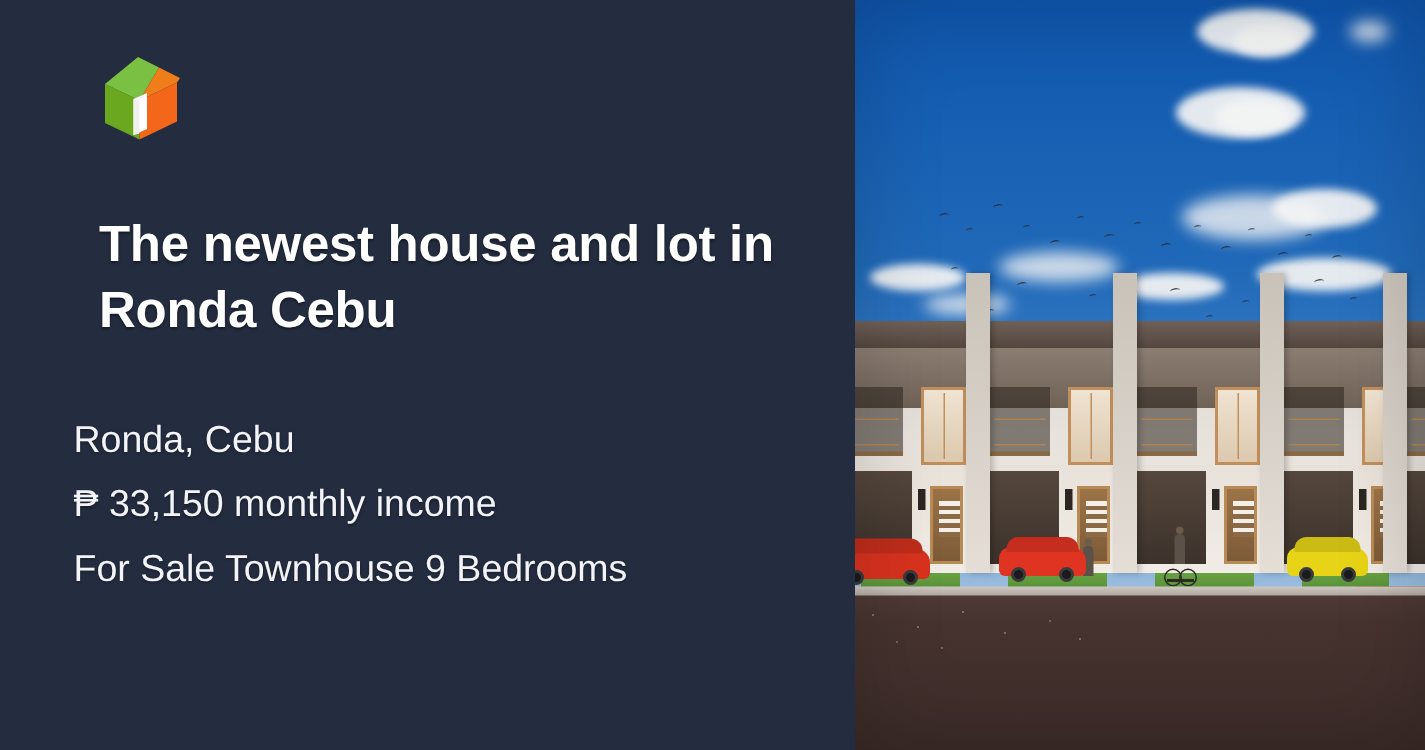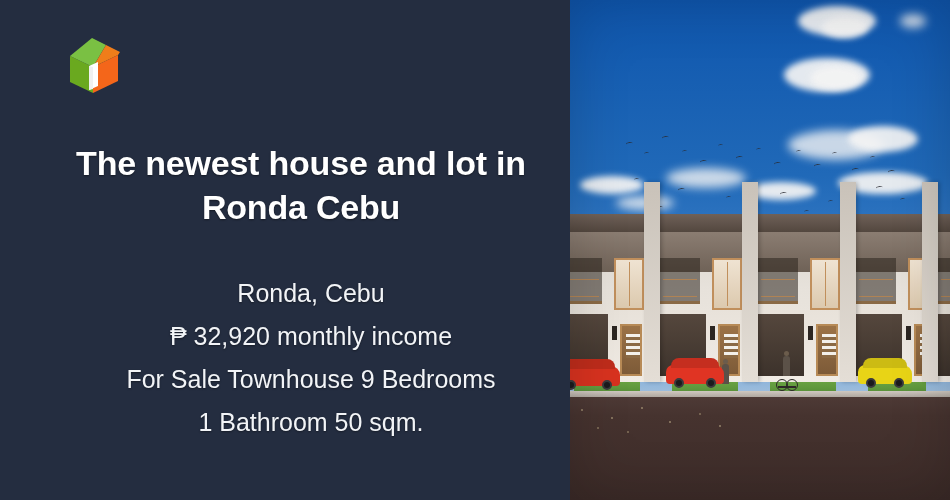--- a/index.html
+++ b/index.html
@@ -16,21 +16,20 @@
     overflow:hidden;
   }
 
   
   .left-panel {
     position:relative;
     width:570px; height:500px;
     background:#242d40;
     flex:0 0 570px;
     padding:30px 40px 0 66px;
-    text-align:center;
   }
 
   .logo {
     position:absolute;
     left:66px; top:36px;
     width:56px; height:58px;
   }
 
   .headline {
     position:absolute;
@@ -39,21 +38,21 @@
     font-size:34px;
     font-weight:bold;
     line-height:1.28;
     color:#ffffff;
     letter-spacing:-0.2px;
     text-shadow:0 1px 2px rgba(0,0,0,.45);
   }
 
   .details {
     position:absolute;
-    left:66px; top:272px;
+    left:49px; top:272px;
     width:490px;
   }
   .detail-line {
     font-size:25px;
     line-height:1.72;
     color:#f2f4f7;
     font-weight:400;
     white-space:nowrap;
     text-shadow:0 1px 2px rgba(0,0,0,.40);
   }
@@ -234,23 +233,22 @@
 
         <polygon points="23,30 32,26 32,50 23,54" fill="#ffffff"></polygon>
         <polygon points="23,30 27,31 27,53 23,54" fill="#f0f0f0"></polygon>
       </svg>
     </div>
 
     <h1 class="headline">The newest house and lot in Ronda Cebu</h1>
 
     <div class="details">
       <div class="detail-line">Ronda, Cebu</div>
-      <div class="detail-line">₱ 32,920 monthly income</div>
+      <div class="detail-line">₱ 33,150 monthly income</div>
       <div class="detail-line">For Sale Townhouse 9 Bedrooms</div>
-      <div class="detail-line">1 Bathroom 50 sqm.</div>
     </div>
 
   </div>
 
   <div class="photo">
     <div class="sky"></div>
     <div id="clouds-layer">
         <div class="cloud" style="left: 228px; top: 6px; width: 78px; height: 30px;"></div>
         <div class="cloud" style="left: 252px; top: 16px; width: 46px; height: 22px;"></div>
         <div class="cloud soft" style="left: 330px; top: 14px; width: 26px; height: 14px;"></div>

